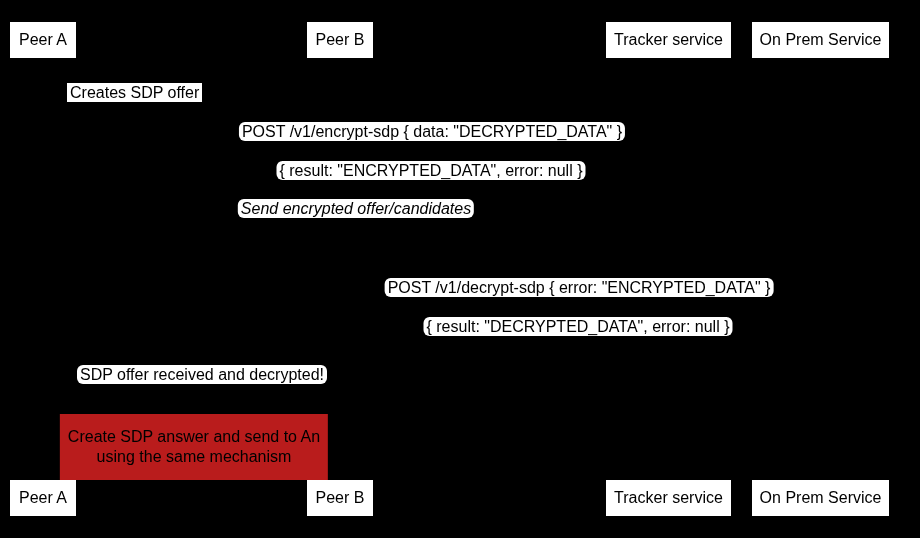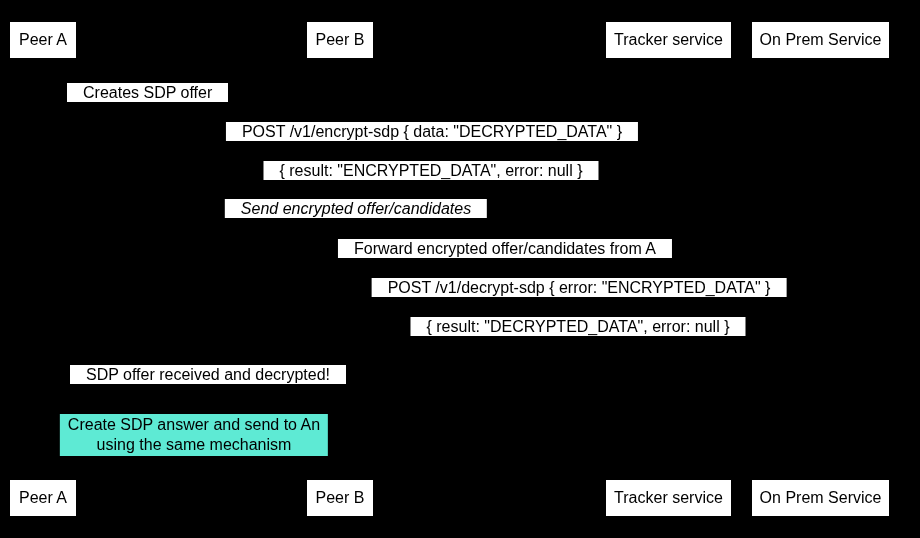--- a/index.html
+++ b/index.html
@@ -25,34 +25,35 @@
     align-items: center;
     justify-content: center;
     white-space: nowrap;
   }
   .msg {
     position: absolute;
     background: #ffffff;
     color: #000000;
     font-size: 16px;
     line-height: 19px;
-    padding: 0 16px;
+    padding: 0 3px;
     white-space: nowrap;
   }
   .msg.centered {
     transform: translateX(-50%);
+    border-radius: 6px;
   }
   .note {
     position: absolute;
     transform: translateX(-50%);
-    background: #5eead4;
+    background: #b91c1c;
     color: #000000;
     font-size: 16px;
     line-height: 20px;
-    padding: 1px 8px;
+    padding: 13px 8px;
     text-align: center;
     white-space: pre-line;
     width: max-content;
   }
 </style>
 </head>
 <body>
 
 <div class="canvas">
 
@@ -62,27 +63,26 @@
   <div class="actor" style="left:752px; top:22px; width:137px;">On Prem Service</div>
 
   <div class="msg" style="left:67px; top:83px;">Creates SDP offer</div>
 
   <div class="msg centered" style="left:432px; top:122px;">POST /v1/encrypt-sdp { data: "DECRYPTED_DATA" }</div>
 
   <div class="msg centered" style="left:431px; top:161px;">{ result: "ENCRYPTED_DATA", error: null }</div>
 
   <div class="msg centered" style="left:356px; top:199px;font-style:italic;">Send encrypted offer/candidates</div>
 
-  <div class="msg centered" style="left:505px; top:239px;">Forward encrypted offer/candidates from A</div>
 
   <div class="msg centered" style="left:579px; top:278px;">POST /v1/decrypt-sdp { error: "ENCRYPTED_DATA" }</div>
 
   <div class="msg centered" style="left:578px; top:317px;">{ result: "DECRYPTED_DATA", error: null }</div>
 
-  <div class="msg centered" style="left:208px; top:365px;text-align:center;">SDP offer received and decrypted!</div>
+  <div class="msg centered" style="left:202px; top:365px;text-align:center;">SDP offer received and decrypted!</div>
 
   <div class="note" style="left:194px; top:414px;">Create SDP answer and send to An
 using the same mechanism</div>
 
   <div class="actor" style="left:10px;  top:480px; width:66px;">Peer A</div>
   <div class="actor" style="left:307px; top:480px; width:66px;">Peer B</div>
   <div class="actor" style="left:606px; top:480px; width:125px;">Tracker service</div>
   <div class="actor" style="left:752px; top:480px; width:137px;">On Prem Service</div>
 
 </div>

